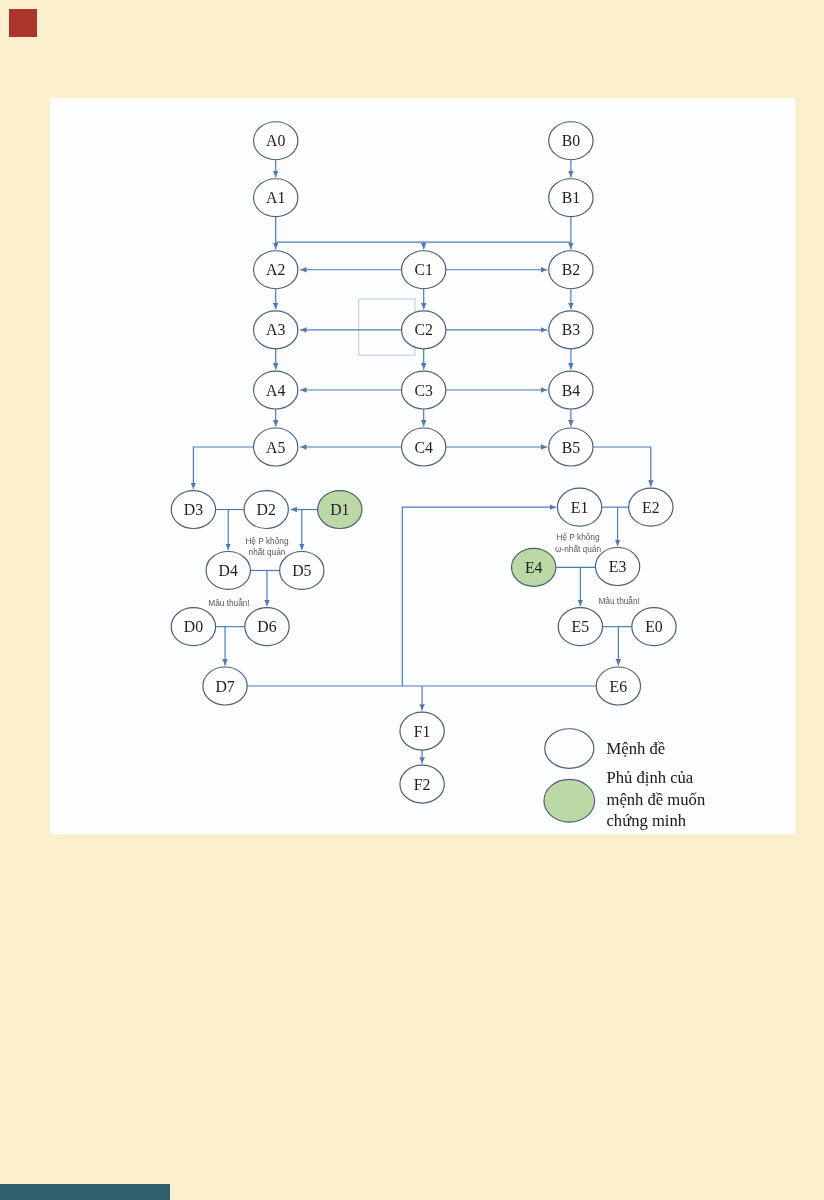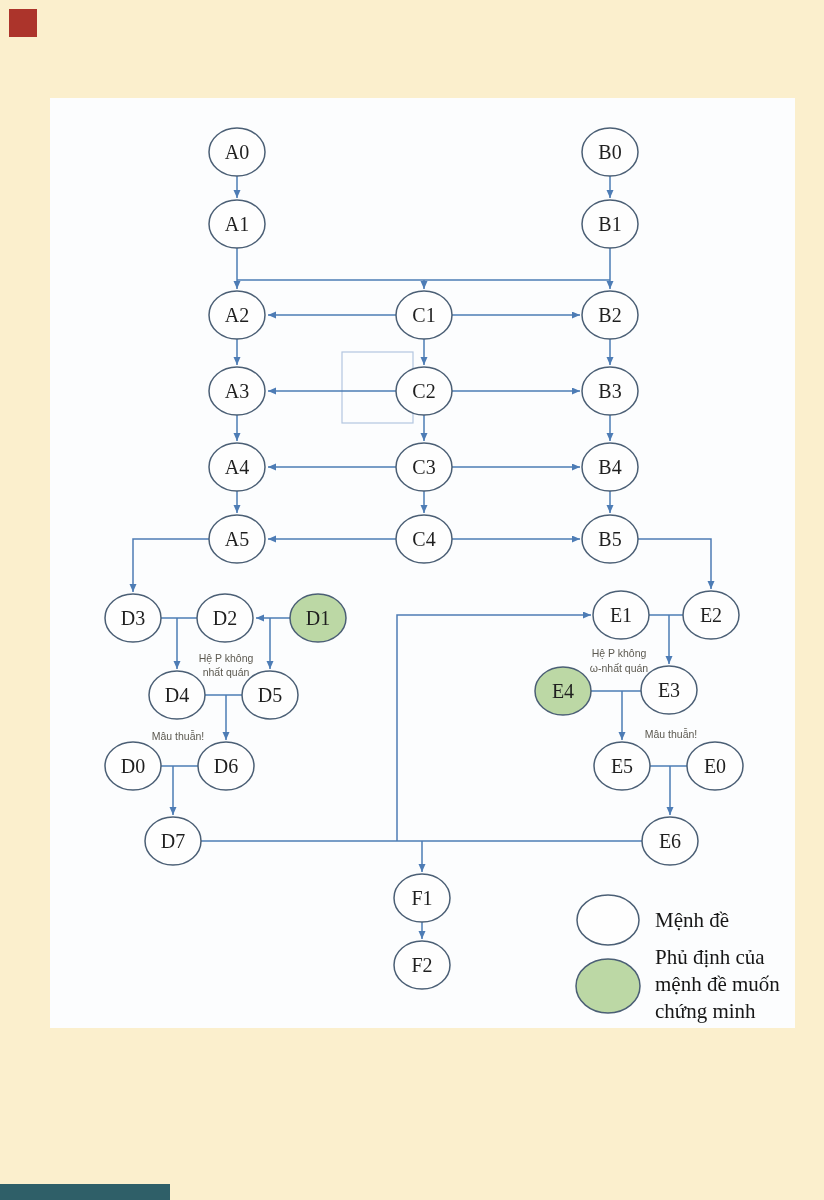--- a/index.html
+++ b/index.html
@@ -26,21 +26,21 @@
     font-size: 21px;
     fill: #161616;
   }
 </style>
 </head>
 <body style="background: rgb(251, 239, 205);">
 
 <div class="canvas" id="canvas" style="width: 824px; height: 1200px; background: rgb(251, 239, 205);">
   <div class="mark" id="red-mark" style="left: 9px; top: 9px; width: 28px; height: 28px; background: rgb(172, 52, 43);"></div>
   <div class="mark" id="teal-mark" style="left: 0px; top: 1184px; width: 170px; height: 16px; background: rgb(47, 95, 104);"></div>
-  <div class="page" id="page" style="left: 50px; top: 98px; width: 745px; height: 930px; background: rgb(252, 253, 254); text-align: right;">
+  <div class="page" id="page" style="left: 50px; top: 98px; width: 745px; height: 736px; background: rgb(252, 253, 254); text-align: right;">
     <svg id="diagram-svg" xmlns="http://www.w3.org/2000/svg" preserveAspectRatio="xMidYMid meet" viewBox="0 0 745 930">
       <defs>
           <marker id="arrow" markerWidth="9" markerHeight="8" refX="8" refY="3.5" orient="auto" markerUnits="userSpaceOnUse">
             <path d="M0,0 L8,3.5 L0,7 Z" fill="#4D7CB5"></path>
           </marker>
         </defs>
       <g id="g-connector">
           <rect x="292" y="254" width="71" height="71" fill="none" stroke="#B3C6DF" stroke-width="1.2"></rect>
         </g>
       <g id="g-edges">

